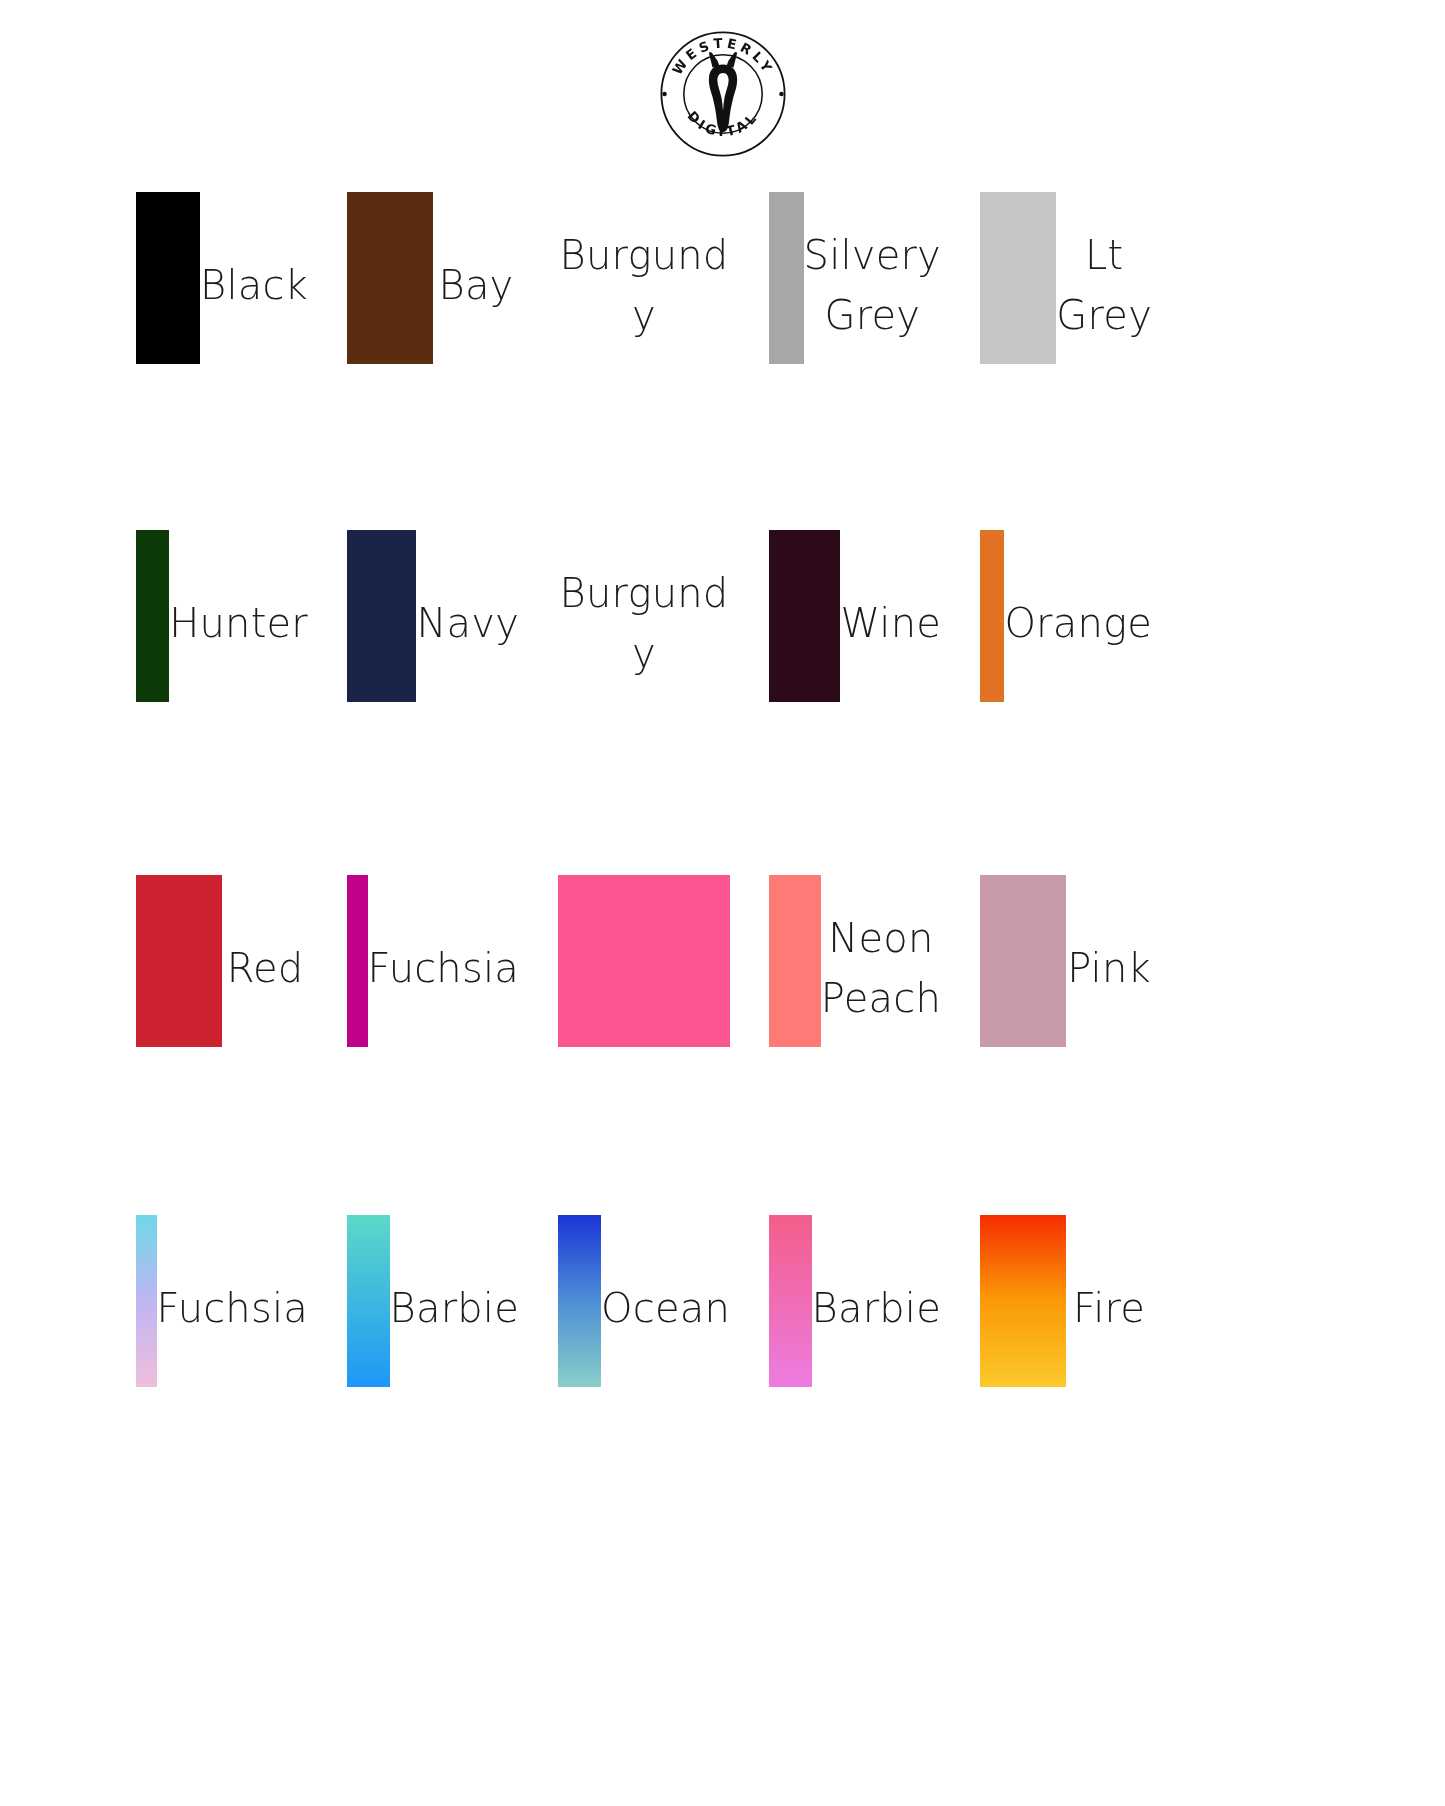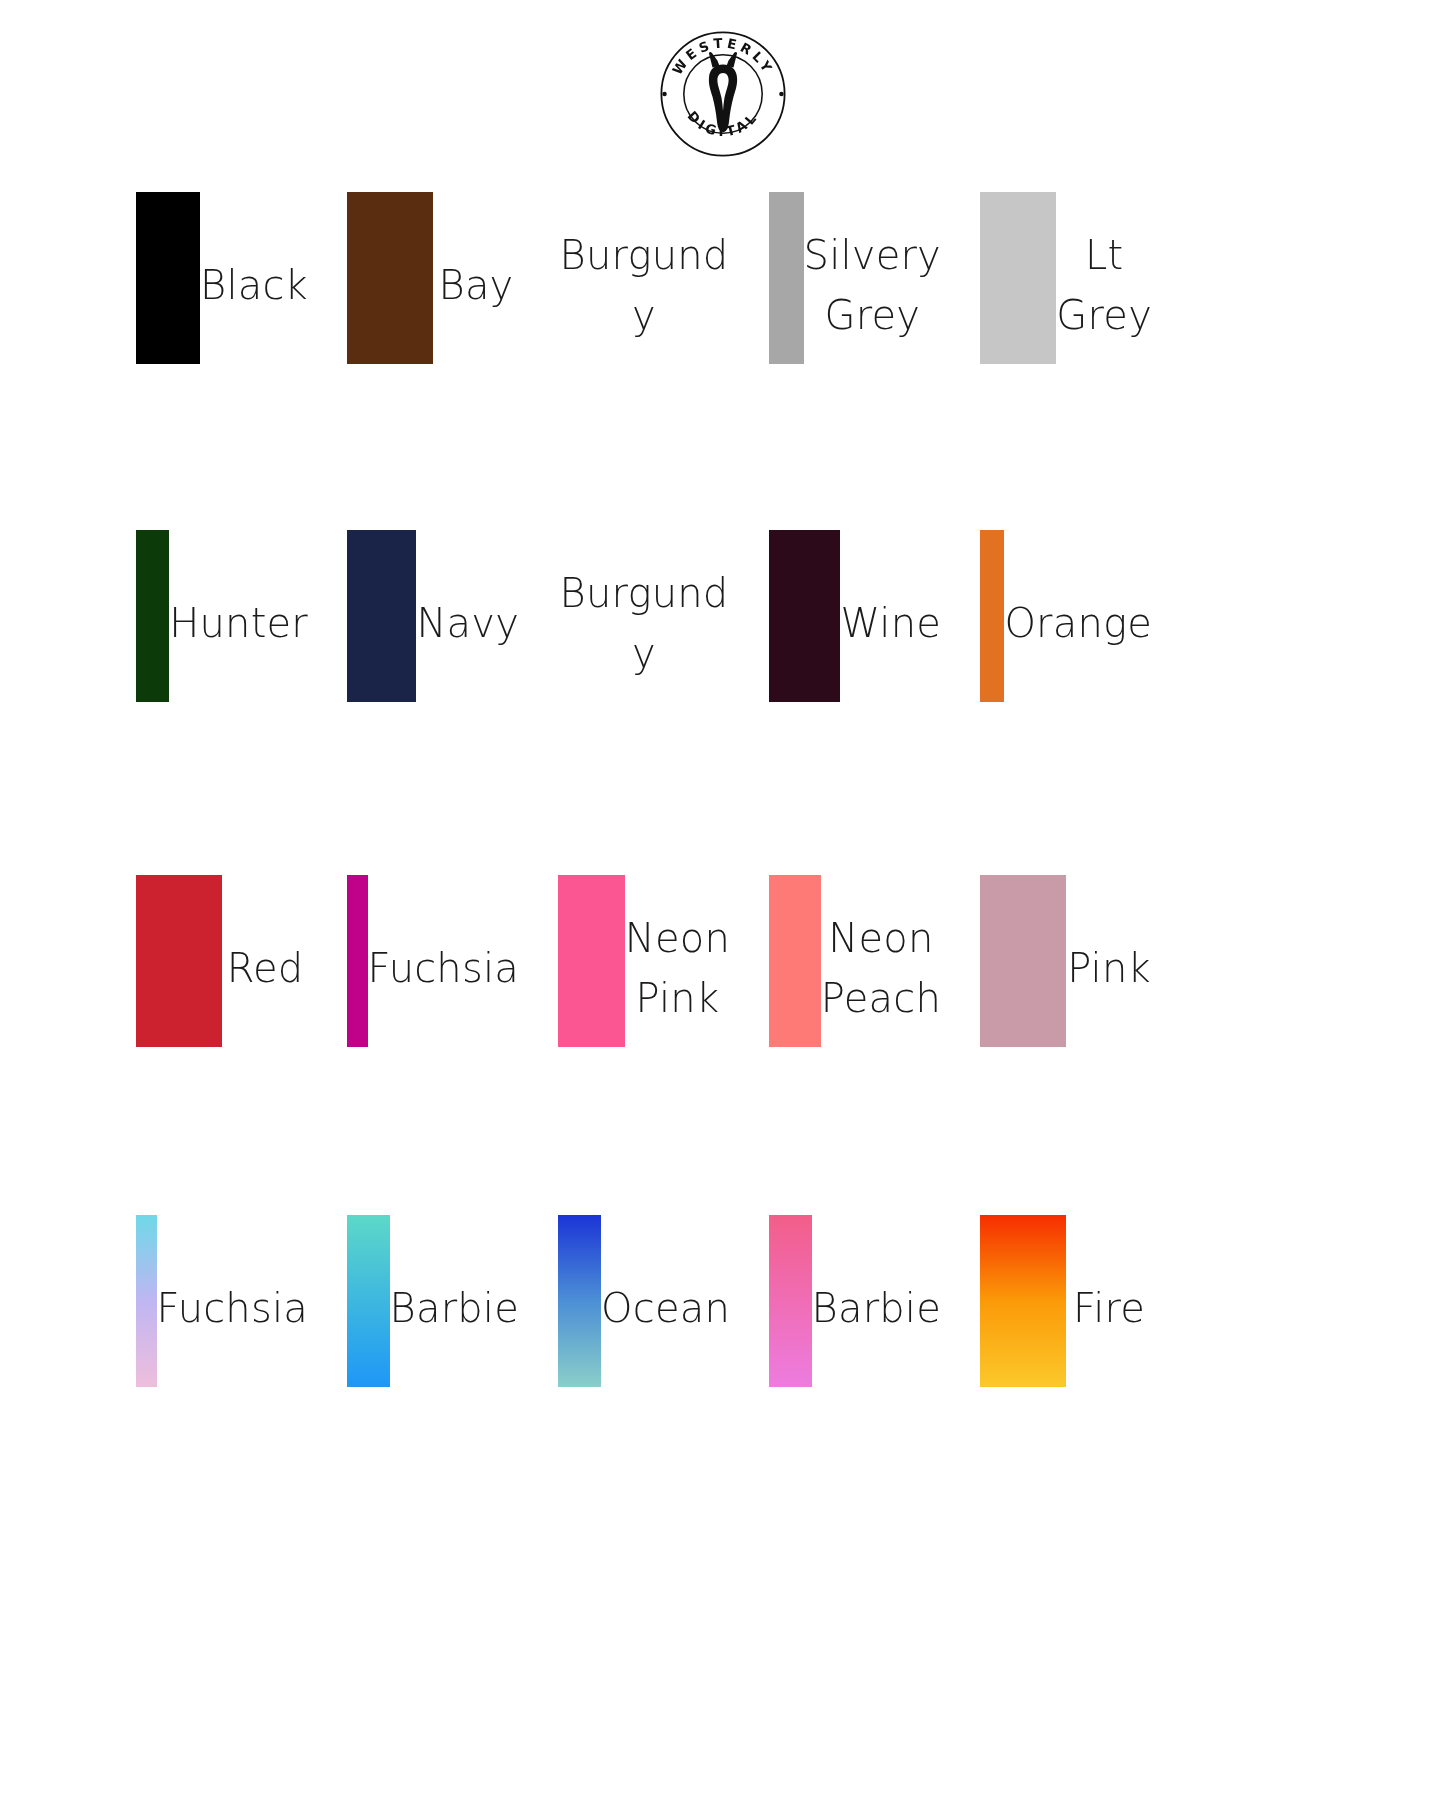--- a/index.html
+++ b/index.html
@@ -173,21 +173,20 @@
       <div class="cell">
         <div class="swatch" style="background: rgb(204, 34, 48);"></div>
         <div class="swatch-label">Red</div>
       </div>
       <div class="cell">
         <div class="swatch" style="background: rgb(192, 1, 138);"></div>
         <div class="swatch-label">Fuchsia</div>
       </div>
       <div class="cell">
         <div class="swatch" style="background: rgb(251, 85, 146);"></div>
-        <div class="swatch-label">Neon Pink</div>
       </div>
       <div class="cell">
         <div class="swatch" style="background: rgb(253, 122, 118);"></div>
         <div class="swatch-label">Neon Peach</div>
       </div>
       <div class="cell">
         <div class="swatch" style="background: rgb(201, 154, 168);"></div>
         <div class="swatch-label">Pink</div>
       </div>
     </div>

